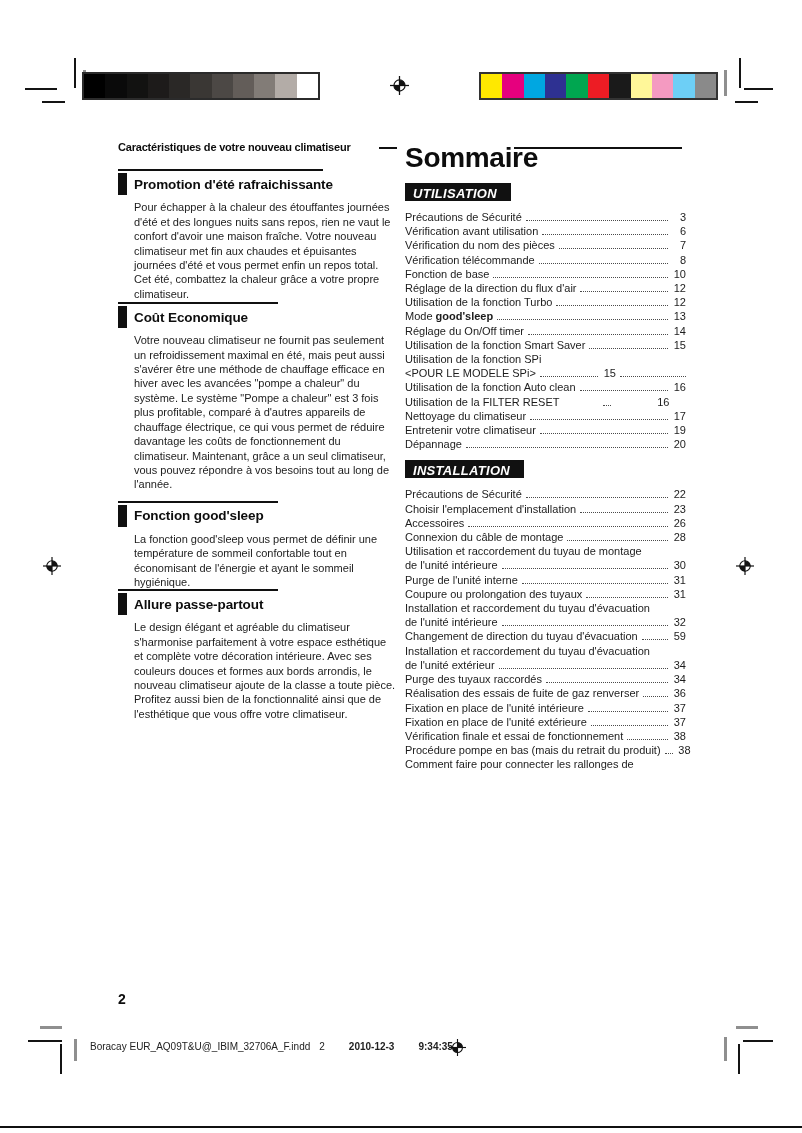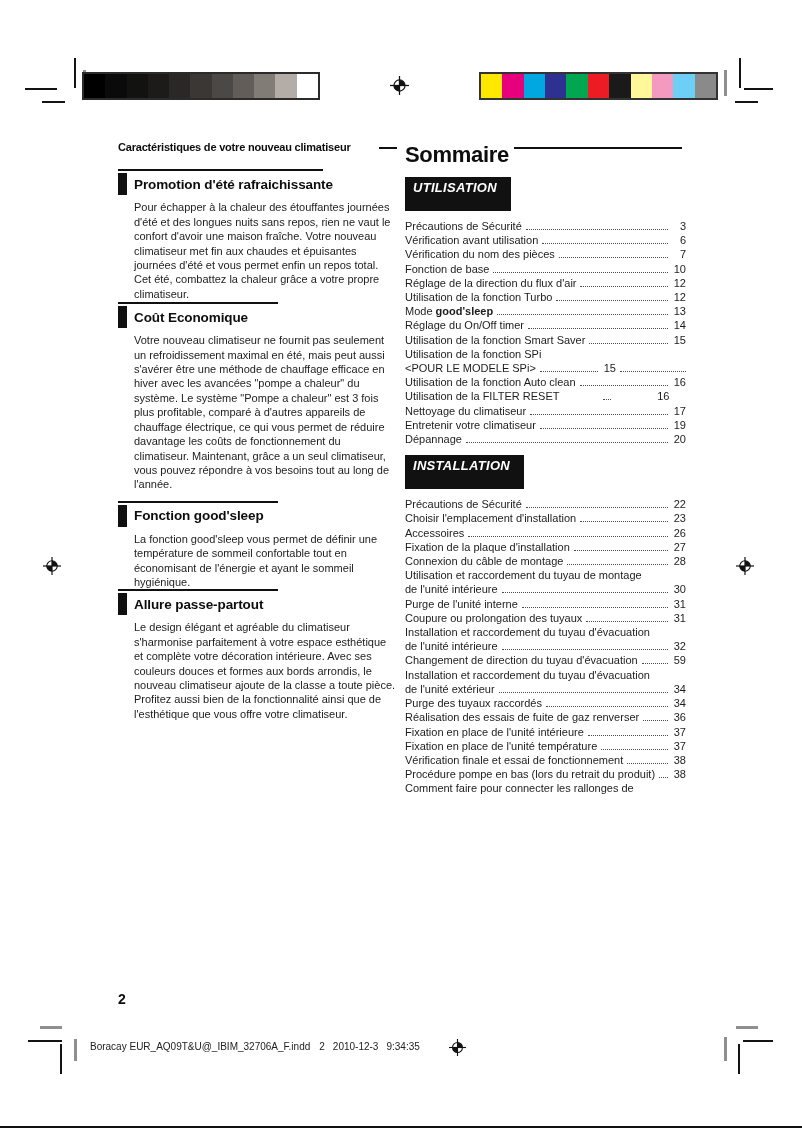--- a/index.html
+++ b/index.html
@@ -26,40 +26,40 @@
   .sec-rule { height:2px; background:#101010; }
   .sec-rule.w1 { width:205px; } .sec-rule.w2 { width:160px; }
   .sec-head { display:flex; align-items:center; margin-top:2px; }
   .sec-bar { width:9px; height:22px; background:#101010; margin-right:7px; flex:none; }
   .sec-title { font-size:13.5px; font-weight:bold; color:#0d0d0d; letter-spacing:-0.1px; }
   .sec-body { margin:5px 0 0 16px; width:263px; font-size:11px; line-height:1.31; color:#1c1c1c; }
   .sec.s0 { margin-bottom:1px; } .sec.s1 { margin-bottom:9px; } .sec.s2 { margin-bottom:20px; }
 
   
   #right-col { position:absolute; left:405px; top:142px; width:281px; }
-  #sommaire-title { font-size:22px; font-weight:bold; letter-spacing:-0.3px; color:#0d0d0d; }
-  .badge { display:inline-block; background:#111111; color:#ffffff; font-style:italic; font-weight:bold; font-size:13px; letter-spacing:0.3px; padding:3px 14px 16px 8px; margin-top:9px; }
+  #sommaire-title { font-size:28px; font-weight:bold; letter-spacing:-0.3px; color:#0d0d0d; }
+  .badge { display:inline-block; background:#111111; color:#ffffff; font-style:italic; font-weight:bold; font-size:13px; letter-spacing:0.3px; padding:3px 14px 0 8px; margin-top:9px; }
   .toc-list { margin-top:8px; }
   .ti { display:flex; align-items:baseline; font-size:11px; line-height:14.2px; color:#1c1c1c; }
   .ti .tt { white-space:nowrap; }
   .ti .tt.b { font-weight:bold; margin-left:3px; }
   .ld { flex:1 1 auto; border-bottom:1.5px dotted #4a4a4a; margin:0 4px 3px 4px; min-width:8px; }
   .ld.tail { flex:0 0 66px; margin-right:0; }
   .pg { flex:none; min-width:14px; text-align:right; }
   .ti.short { margin-right:42px;gap:40px; }
   .l1 { font-size:11px; line-height:14.2px; color:#1c1c1c; white-space:nowrap; }
 
   
   .hline { position:absolute; background:#101010; }
 
   
   #page-num { position:absolute; left:118px; top:991px; font-size:14px; font-weight:bold; color:#0d0d0d; }
   #imprint { position:absolute; left:90px; top:1041px; font-size:10px; color:#222222; white-space:nowrap; }
   #imprint span { margin-right:0; }
-  #imprint .gap-s { margin-left:9px; } #imprint .gap-m { margin-left:8px; } 
+  #imprint .gap-s { margin-left:9px; } #imprint .gap-m { margin-left:24px;font-weight:bold; } 
 </style>
 </head>
 <body>
 
 <div id="page">
 
   <div class="mark" style="left:25px;top:88px;width:32px;height:2px"></div>
   <div class="mark" style="left:74px;top:58px;width:2px;height:30px"></div>
   <div class="mark" style="left:42px;top:101px;width:23px;height:2px"></div>
   <div class="mark gray" style="left:83px;top:70px;width:3px;height:26px"></div>
@@ -177,20 +177,25 @@
           <span class="tt">Vérification avant utilisation</span>
           <span class="ld"></span>
           <span class="pg">6</span>
         </div>
       <div class="ti">
           <span class="tt">Vérification du nom des pièces</span>
           <span class="ld"></span>
           <span class="pg">7</span>
         </div>
       <div class="ti">
+          <span class="tt">Vérification télécommande</span>
+          <span class="ld"></span>
+          <span class="pg">8</span>
+        </div>
+      <div class="ti">
           <span class="tt">Fonction de base</span>
           <span class="ld"></span>
           <span class="pg">10</span>
         </div>
       <div class="ti">
           <span class="tt">Réglage de la direction du flux d'air</span>
           <span class="ld"></span>
           <span class="pg">12</span>
         </div>
       <div class="ti">
@@ -262,25 +267,20 @@
           <span class="tt">Choisir l'emplacement d'installation</span>
           <span class="ld"></span>
           <span class="pg">23</span>
         </div>
       <div class="ti">
           <span class="tt">Accessoires</span>
           <span class="ld"></span>
           <span class="pg">26</span>
         </div>
       <div class="ti">
-          <span class="tt">Fixation de la plaque d'installation</span>
-          <span class="ld"></span>
-          <span class="pg">27</span>
-        </div>
-      <div class="ti">
           <span class="tt">Connexion du câble de montage</span>
           <span class="ld"></span>
           <span class="pg">28</span>
         </div>
       <div>
         <div class="l1">Utilisation et raccordement du tuyau de montage</div>
         <div class="ti">
             <span class="tt">de l'unité intérieure</span>
             <span class="ld"></span>
             <span class="pg">30</span>
@@ -326,31 +326,31 @@
           <span class="tt">Réalisation des essais de fuite de gaz renverser</span>
           <span class="ld"></span>
           <span class="pg">36</span>
         </div>
       <div class="ti">
           <span class="tt">Fixation en place de l'unité intérieure</span>
           <span class="ld"></span>
           <span class="pg">37</span>
         </div>
       <div class="ti">
-          <span class="tt">Fixation en place de l'unité température</span>
+          <span class="tt">Fixation en place de l'unité extérieure</span>
           <span class="ld"></span>
           <span class="pg">37</span>
         </div>
       <div class="ti">
           <span class="tt">Vérification finale et essai de fonctionnement</span>
           <span class="ld"></span>
           <span class="pg">38</span>
         </div>
       <div class="ti">
-          <span class="tt">Procédure pompe en bas (lors du retrait du produit)</span>
+          <span class="tt">Procédure pompe en bas (mais du retrait du produit)</span>
           <span class="ld"></span>
           <span class="pg">38</span>
         </div>
       <div>
         <div class="l1">Comment faire pour connecter les rallonges de</div>
       </div>
     </div>
   </div>
 
   <div id="page-num">2</div>

